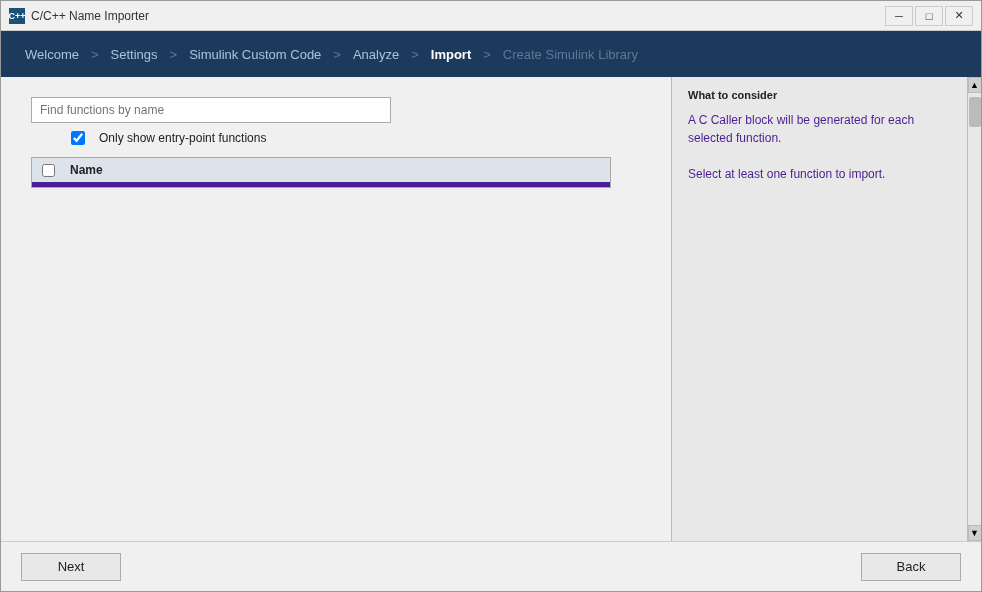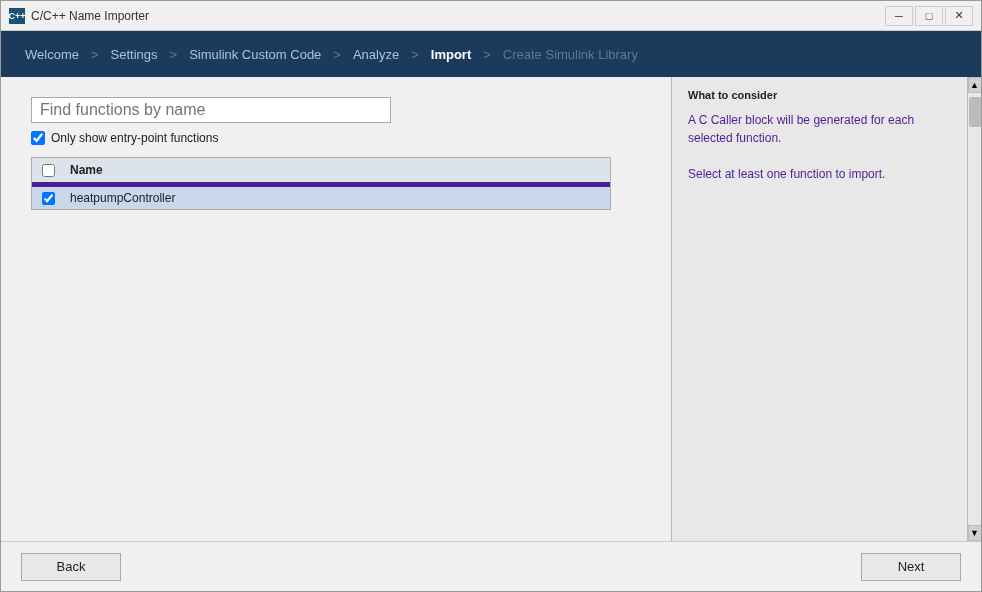--- a/index.html
+++ b/index.html
@@ -123,33 +123,34 @@
       font-weight: normal;
       color: #222;
       margin-bottom: 18px;
     }
 
     .search-box {
       width: 360px;
       height: 26px;
       border: 1px solid #aaa;
       padding: 2px 8px;
-      font-size: 16px;
+      font-size: 12px;
       color: #999;
       background: white;
       margin-bottom: 8px;
     }
 
     .checkbox-row {
       display: flex;
       align-items: center;
-      gap: 6px;
+      gap: 14px;
       margin-bottom: 12px;
       font-size: 12px;
       color: #222;
+      margin-left: 40px;
     }
 
     .checkbox-row input[type="checkbox"] {
       width: 14px;
       height: 14px;
     }
 
     .table-wrapper {
       width: 580px;
       border: 1px solid #aaa;
@@ -342,28 +343,20 @@
         <label for="entrypoint-cb">Only show entry-point functions</label>
       </div>
 
       
       <div class="table-wrapper">
         <div class="table-header">
           <div class="col-check">
             <input type="checkbox" style="">
           </div>
           <div class="col-name">Name</div>
-        </div>
-        <div class="table-body">
-          <div class="table-row">
-            <div class="col-check">
-              <input type="checkbox" checked="" style="">
-            </div>
-            <div class="col-name">heatpumpController</div>
-          </div>
         </div>
       </div>
     </div>
 
     <div class="right-panel">
       <div style="display:flex; flex:1; overflow:hidden;">
         <div class="right-panel-content">
           <div class="right-panel-title">What to consider</div>
           <div class="right-panel-text">
             A C Caller block will be generated for each selected function.<br><br>
@@ -376,17 +369,17 @@
             <div class="right-scroll-thumb"></div>
           </div>
           <div class="right-scroll-down">▼</div>
         </div>
       </div>
     </div>
 
   </div>
 
   <div class="footer">
+    <button class="footer-btn">Next</button>
     <button class="footer-btn">Back</button>
-    <button class="footer-btn">Next</button>
   </div>
 
 </div>
 
 </body></html>

